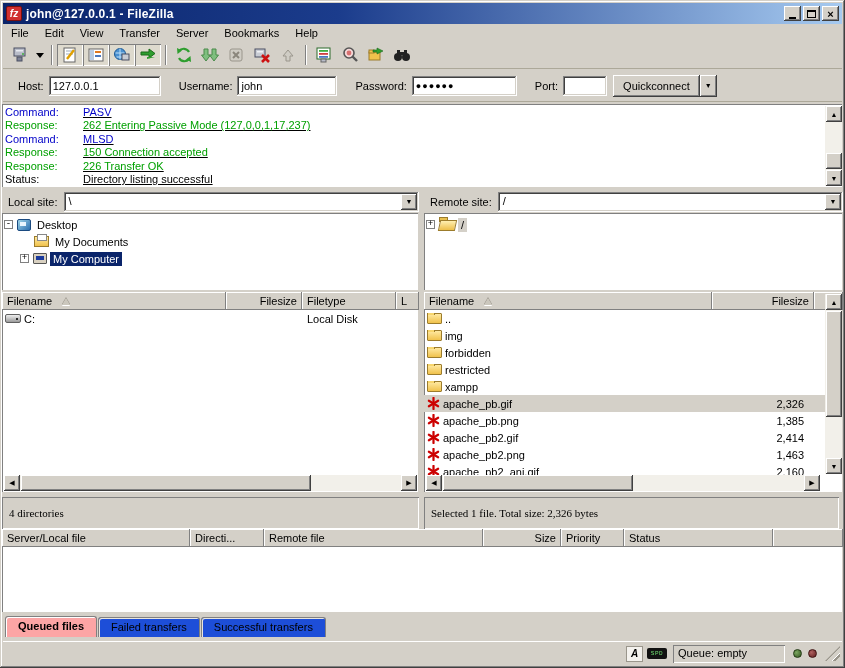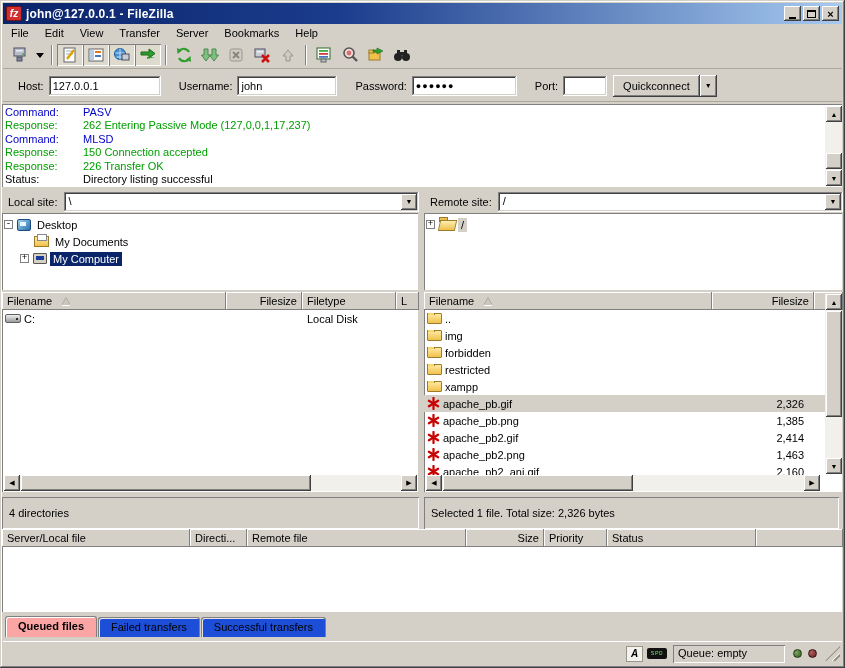--- a/index.html
+++ b/index.html
@@ -43,21 +43,21 @@
   .qlabel { margin-right:5px; }
   .qfield { height:20px; border:none; outline:none; font:11px "Liberation Sans",sans-serif; padding:0 4px;
     box-shadow: inset -1px -1px #fff, inset 1px 1px #808080, inset -2px -2px #d4d0c8, inset 2px 2px #404040; background:#fff; }
   .qgap { width:18px; }
   .qc-btn { height:22px; padding:0 10px; font:11px "Liberation Sans",sans-serif; margin-left:6px; cursor:default; display:flex; align-items:center;}
   .qc-drop { width:17px; height:22px; display:flex; align-items:center; justify-content:center; font-size:7px; }
 
   
   .log { position:absolute; left:2px; top:104px; right:2px; height:84px; background:#fff; padding:2px 3px; line-height:13.4px; overflow:hidden;
     box-shadow: inset -1px -1px #d4d0c8, inset 1px 1px #808080; }
-  .log-line { white-space:nowrap; }
+  .log-line { white-space:nowrap;text-decoration:underline; }
   .log-label { display:inline-block; width:78px; }
   .c-command { color:#0000c8; }
   .c-response { color:#00a000; }
   .c-status { color:#000; }
 
   
   .vsb { position:absolute; width:17px; background:#f2f0ea; }
   .hsb { position:absolute; height:16px; background:#f2f0ea; }
   .sb-btn { position:absolute; width:16px; height:16px; background:#d4d0c8; display:flex; align-items:center; justify-content:center;
     font-size:7px; color:#000; box-shadow: inset -1px -1px #404040, inset 1px 1px #fff, inset -2px -2px #808080; }
@@ -81,21 +81,21 @@
   
   .list { position:absolute; background:#fff; box-shadow: inset -1px -1px #d4d0c8, inset 1px 1px #808080; }
   .lheader { display:flex; height:18px; }
   .hcell { box-shadow: inset -1px -1px #808080, inset 1px 1px #fff; background:#d4d0c8; padding:2px 5px; white-space:nowrap; overflow:hidden; display:flex; align-items:center;}
   .hcell.right { justify-content:flex-end; }
   .sort-asc { width:0; height:0; border-left:4px solid transparent; border-right:4px solid transparent; border-bottom:7px solid #cbc7bd; margin-left:10px; filter: drop-shadow(0 1px 0 #fff) drop-shadow(0 -1px 0 #9a968c); }
   .lrow { height:17px; display:flex; align-items:center; white-space:nowrap; }
   .lrow.selected { background:#d4d0c8; }
   .cell-name { display:flex; align-items:center; padding-left:3px; overflow:hidden; }
   .cell-size { text-align:right; padding-right:10px; }
-  .status-panel { position:absolute; height:27px; box-shadow: inset 1px 1px #808080, inset -1px -1px #fff; display:flex; align-items:center; padding:16px 7px; background:#d4d0c8;}
+  .status-panel { position:absolute; height:27px; box-shadow: inset 1px 1px #808080, inset -1px -1px #fff; display:flex; align-items:center; padding:16px 7px; background:#d4d0c8;font-family:Liberation Serif, serif;}
   .splitter { position:absolute; background:#d4d0c8; }
 
   
   .ico-folder { width:15px; height:11px; background:linear-gradient(#ffe9a2,#f0c24c); border:1px solid #9c7c2c; border-radius:1px; position:relative; }
   .ico-folder::before { content:""; position:absolute; top:-3px; left:-1px; width:6px; height:3px; background:#f7d66e; border:1px solid #9c7c2c; border-bottom:none; border-radius:1px 1px 0 0; }
   .ico-folder-open { width:16px; height:11px; position:relative; }
   .ico-folder-open::before { content:""; position:absolute; top:-2px; left:0; width:7px; height:3px; background:#e8c050; border:1px solid #9c7c2c; }
   .ico-folder-open::after { content:""; position:absolute; top:1px; left:0; width:15px; height:9px; background:linear-gradient(#ffefb0,#edbf4a); border:1px solid #9c7c2c; transform:skewX(-12deg); }
   .ico-drive { width:16px; height:9px; background:linear-gradient(#efefef,#9a9a9a); border:1px solid #606060; border-radius:2px; position:relative; }
   .ico-drive::after { content:""; position:absolute; right:2px; top:3px; width:2px; height:2px; background:#2a2a2a; }
@@ -504,21 +504,21 @@
   </div>
   <div class="status-panel" style="left:424px; top:497px; width:415px;">
     <span>Selected 1 file. Total size: 2,326 bytes</span>
   </div>
 
   <div class="queue">
     <div class="lheader">
       <span class="hcell" style="width:188px;">
           <span>Server/Local file</span>
         </span>
-      <span class="hcell" style="width:57px;">
+      <span class="hcell" style="width:74px;">
           <span>Directi...</span>
         </span>
       <span class="hcell" style="width:219px;">
           <span>Remote file</span>
         </span>
       <span class="hcell right" style="width:78px;">
           <span>Size</span>
         </span>
       <span class="hcell" style="width:63px;">
           <span>Priority</span>

